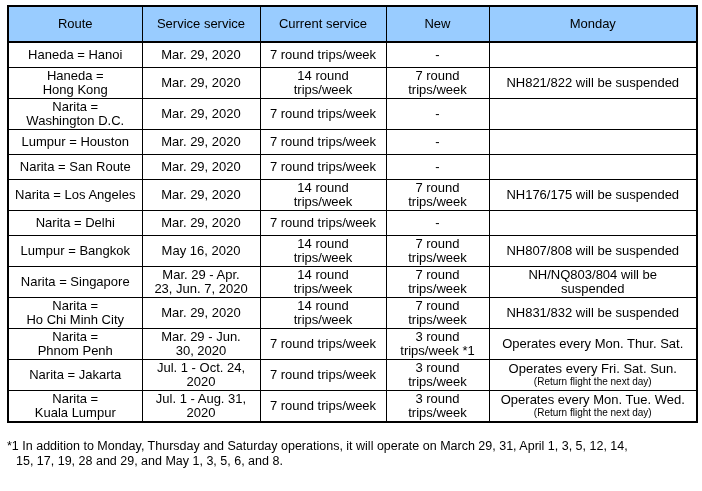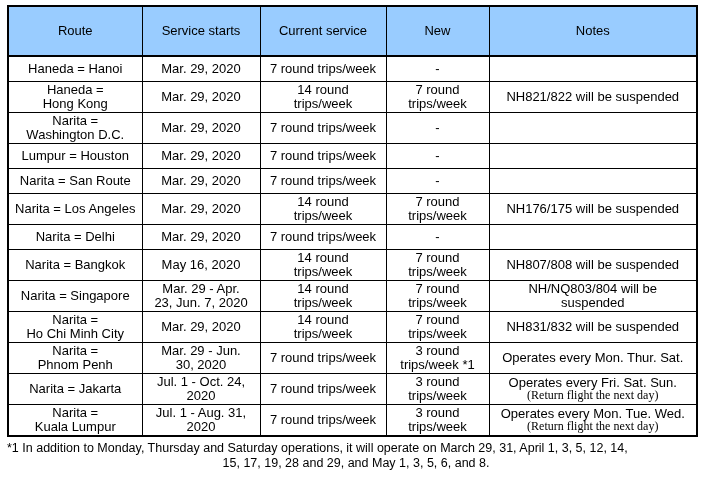--- a/index.html
+++ b/index.html
@@ -24,66 +24,65 @@
     text-align: center;
     vertical-align: middle;
     font-size: 13px;
     line-height: 14px;
     padding: 1px 2px;
     overflow: hidden;
   }
   thead th {
     background: var(--header-bg, #99CCFF);
     font-weight: normal;
-    height: 50px;
+    height: 36px;
     border-bottom: 2px solid #000;
   }
   tbody tr { height: 25px; padding-left: 24px; }
   td span.cell-text {
     display: block;
     white-space: pre-line;
   }
   td span.note-sub {
     display: block;
-    font-size: 12px;
+    font-size: 10px;
     line-height: 11px;
     white-space: pre-line;
-    font-family: Liberation Serif, serif;
   }
   td span.note-sub:empty { display: none; }
 
   .footnote {
-    margin-top: 4px;
+    margin-top: 16px;
     font-size: 12.5px;
     line-height: 15px;
     text-align: left;
     white-space: nowrap;
   }
-  .footnote .fn-line2 { padding-left: 9px; text-align: center; }
+  .footnote .fn-line2 { padding-left: 9px; }
 </style>
 </head>
 <body>
 
 <div class="page">
 
   <table class="schedule">
     <colgroup>
       <col style="width:134px">
       <col style="width:118px">
       <col style="width:126px">
       <col style="width:103px">
       <col style="width:208px">
     </colgroup>
     <thead>
       <tr>
         <th>Route</th>
-        <th>Service starts</th>
+        <th>Service service</th>
         <th>Current service</th>
         <th>New</th>
-        <th>Notes</th>
+        <th>Monday</th>
       </tr>
     </thead>
     <tbody>
   <tr>
     <td>
             <span class="cell-text">Haneda = Hanoi</span>
           </td>
     <td>
             <span class="cell-text">Mar. 29, 2020</span>
           </td>
@@ -208,21 +207,21 @@
     <td>
             <span class="cell-text">-</span>
           </td>
     <td>
             <span class="cell-text"></span>
           </td>
   </tr>
 
   <tr>
     <td>
-            <span class="cell-text">Narita = Bangkok</span>
+            <span class="cell-text">Lumpur = Bangkok</span>
           </td>
     <td>
             <span class="cell-text">May 16, 2020</span>
           </td>
     <td>
             <span class="cell-text">14 round
 trips/week</span>
           </td>
     <td>
             <span class="cell-text">7 round

